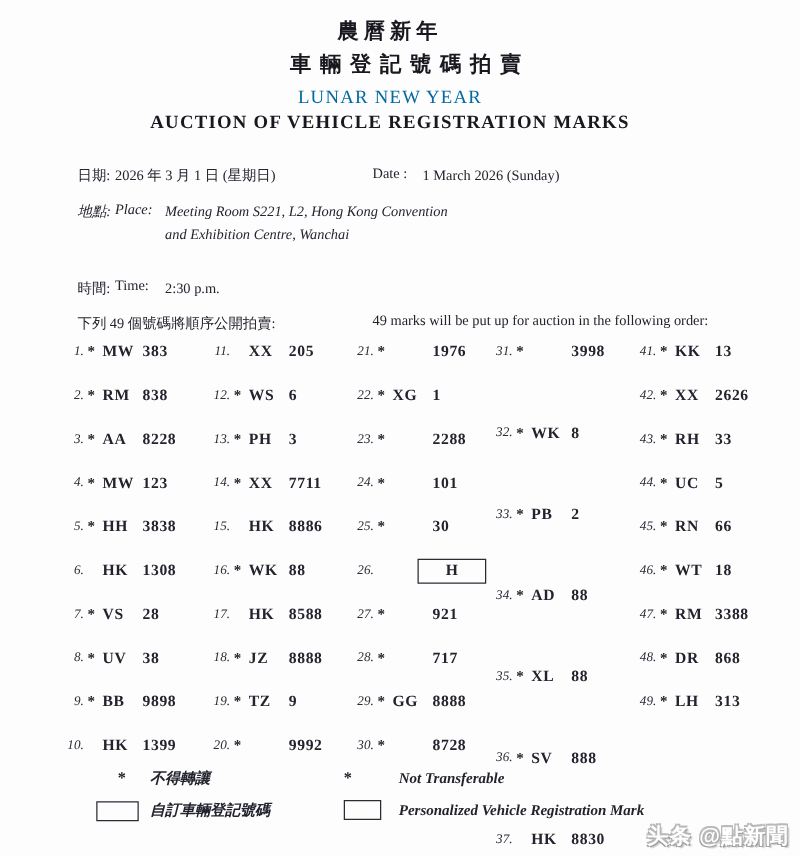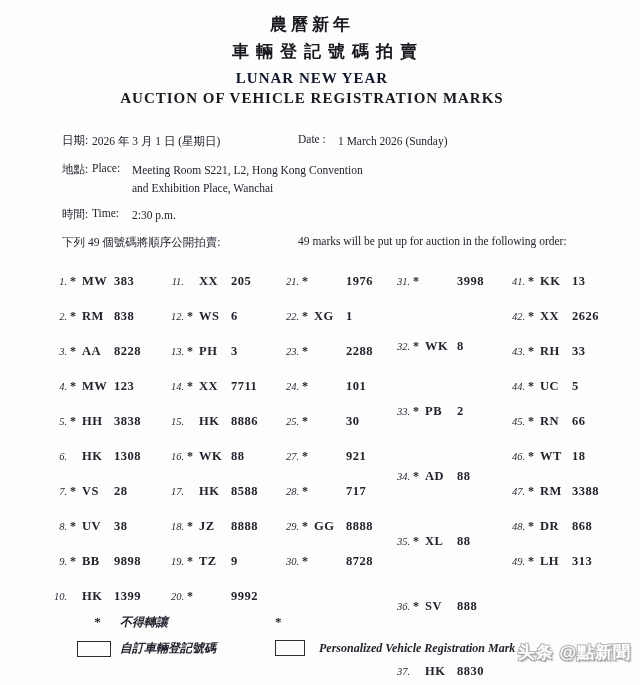--- a/index.html
+++ b/index.html
@@ -10,32 +10,32 @@
     background:#fdfdfd;
     color:#23232e;
     font-family:"Liberation Serif","DejaVu Serif",serif;
     overflow:hidden;
     margin:0 auto;
   }
   
   .title-block { position:absolute; top:13px; left:0; right:16px; text-align:center; }
   .t-zh1 { font-size:17px; font-weight:bold; letter-spacing:4px; color:#18181f; }
   .t-zh2 { font-size:17px; font-weight:bold; letter-spacing:7px; margin-top:4px; color:#18181f;padding-left:32px; }
-  .t-en1 { font-size:15px; font-weight:bold; letter-spacing:1px; margin-top:7px; color:#0f172a; }
+  .t-en1 { font-size:15px; font-weight:normal; letter-spacing:1px; margin-top:7px; color:#0369a1; }
   .t-en2 { font-size:15px; font-weight:bold; letter-spacing:1px; margin-top:3px; color:#18181f; }
   
   .info { position:absolute; top:133px; left:62px; right:14px; font-size:11.5px; }
   .info-row { display:flex; align-items:flex-start; margin-bottom:11px; }
   .zh-label { width:30px; flex:none; }
   .zh-value { width:206px; flex:none; line-height:1.55; }
   .en-label { width:40px; flex:none; }
   .en-value { flex:1; line-height:1.55; }
   .order-row .zh-value2 { width:236px; flex:none; }
   .order-row .en-value2 { flex:1; }
-  .info-row.place-row { margin-bottom:10px; }
+  .info-row.place-row { margin-bottom:26px;font-style:italic; }
   .info-row.time-row { margin-bottom:10px; }
   
   .marks-grid { position:absolute; top:264px; left:46px; display:flex; }
   .mark-col { display:flex; flex-direction:column; }
   .mark-col:nth-child(1){ width:117px; }
   .mark-col:nth-child(2){ width:115px; }
   .mark-col:nth-child(3){ width:111px; }
   .mark-col:nth-child(4){ width:115px;gap:30px; }
   .mark-col:nth-child(5){ width:120px; }
   .mark-row { height:35px; display:flex; align-items:center; }
@@ -54,21 +54,21 @@
   .legend-row { display:flex; align-items:center; height:26px; }
   .lg-sym { width:45px; flex:none; text-align:center; font-weight:bold; font-size:13px; }
   .lg-text-zh { width:137px; flex:none; font-weight:bold; font-style:italic; font-size:12px; }
   .lg-sym2 { width:48px; flex:none; text-align:left; padding-left:18px; font-weight:bold; font-size:13px; }
   .lg-text-en { flex:1; font-weight:bold; font-style:italic; font-size:12px; padding-left:14px; }
   .lg-box { display:inline-block; width:34px; height:16px; border:1.5px solid #2b2b36; vertical-align:middle; }
   .lg-sym .lg-box { margin-left:-8px; }
   .lg-sym2 { display:flex; align-items:center; }
   
   .watermark {
-    position:absolute; right:9px; bottom:21px;
+    position:absolute; right:9px; bottom:5px;
     font-family:"Liberation Sans","DejaVu Sans",sans-serif;
     font-weight:bold; font-size:17px; letter-spacing:1px;
     color:#ffffff;
     text-shadow:-1px -1px 0 #b9b9b9, 1px -1px 0 #b9b9b9, -1px 1px 0 #9f9f9f, 1px 1px 0 #9f9f9f, 2px 2px 1px #c8c8c8;
   }
 </style>
 </head>
 <body>
 
 <div class="page">
@@ -85,21 +85,21 @@
       <span class="zh-label">日期:</span>
       <span class="zh-value">2026 年 3 月 1 日  (星期日)</span>
       <span class="en-label">Date :</span>
       <span class="en-value">1 March 2026   (Sunday)</span>
     </div>
     <div class="info-row place-row">
       <span class="zh-label">地點:</span>
       <span class="en-label">Place:</span>
       <span class="en-value">
         <span>Meeting Room S221, L2, Hong Kong Convention</span><br>
-        <span>and Exhibition Place, Wanchai</span>
+        <span>and Exhibition Centre, Wanchai</span>
       </span>
     </div>
     <div class="info-row time-row">
       <span class="zh-label">時間:</span>
       <span class="en-label">Time:</span>
       <span class="en-value">2:30 p.m.</span>
     </div>
     <div class="info-row order-row">
       <span class="zh-value2">下列 49 個號碼將順序公開拍賣:</span>
       <span class="en-value2">49 marks will be put up for auction in the following order:</span>
@@ -254,20 +254,25 @@
           <span class="m-num">24.</span>
           <span class="m-star">*</span>
           <span class="m-prefix"></span>
           <span class="m-digits">101</span>
         </div>
         <div class="mark-row">
           <span class="m-num">25.</span>
           <span class="m-star">*</span>
           <span class="m-prefix"></span>
           <span class="m-digits">30</span>
+        </div>
+        <div class="mark-row">
+          <span class="m-num">26.</span>
+          <span class="m-star"></span>
+          <span class="m-box">H</span>
         </div>
         <div class="mark-row">
           <span class="m-num">27.</span>
           <span class="m-star">*</span>
           <span class="m-prefix"></span>
           <span class="m-digits">921</span>
         </div>
         <div class="mark-row">
           <span class="m-num">28.</span>
           <span class="m-star">*</span>
@@ -407,20 +412,21 @@
       </div>
     </div>
 
   <div class="legend">
     <div class="legend-row">
       <span class="lg-sym">*</span>
       <span class="lg-text-zh">不得轉讓</span>
       <span class="lg-sym2">
           <span>*</span>
         </span>
+      <span class="lg-text-en">Not Transferable</span>
     </div>
     <div class="legend-row">
       <span class="lg-sym"><span class="lg-box"></span></span>
       <span class="lg-text-zh">自訂車輛登記號碼</span>
       <span class="lg-sym2">
           <span class="lg-box"></span>
         </span>
       <span class="lg-text-en">Personalized Vehicle Registration Mark</span>
     </div>
   </div>

